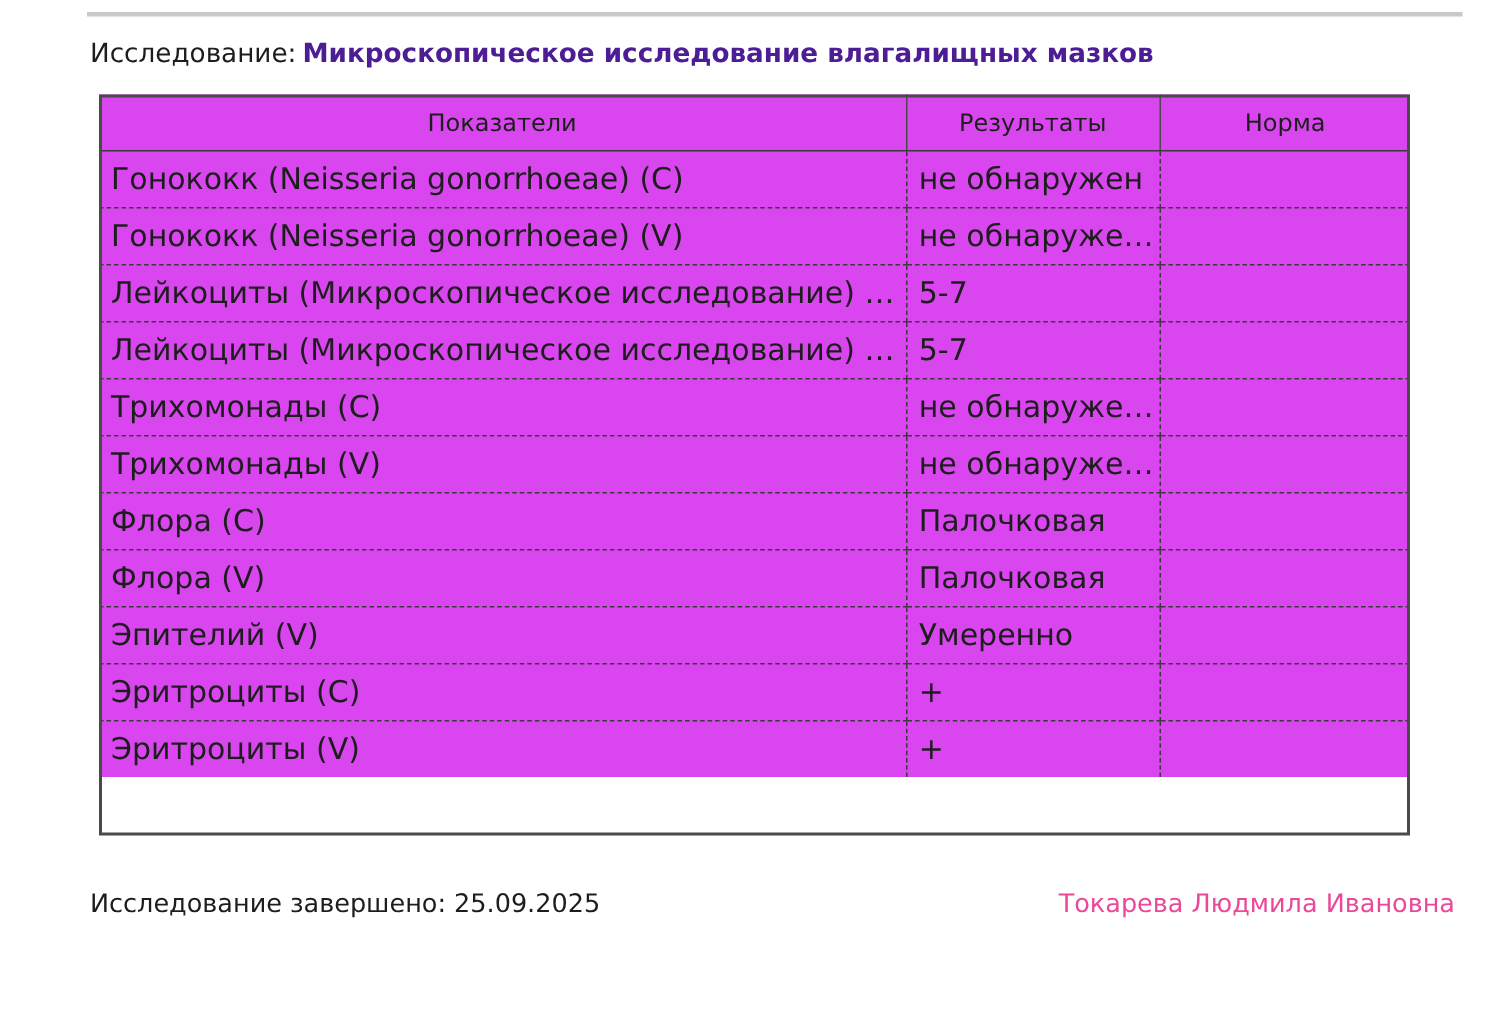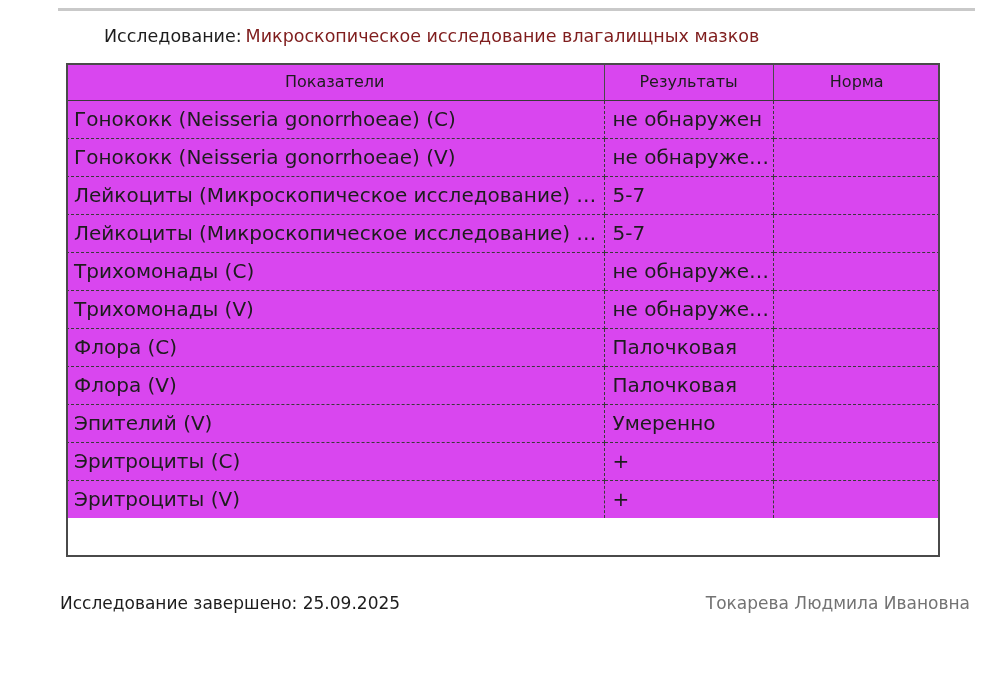--- a/index.html
+++ b/index.html
@@ -40,25 +40,24 @@
     position: absolute;
     left: 60px;
     top: 25px;
     font-size: 17.5px;
     line-height: 22px;
     white-space: nowrap;
   }
   .study-label {
     font-weight: 400;
     color: #1d1d1d;
-    margin-left: 44px;
   }
   .study-name {
-    font-weight: 400;
-    color: #7f1d1d;
+    font-weight: 700;
+    color: #4c1d95;
     margin-left: 4px;
     margin-top: 32px;
   }
 
   
   .result-table {
     position: absolute;
     left: 66px;
     top: 63px;
     width: 874px;
@@ -120,21 +119,21 @@
     top: 592px;
     width: 910px;
     display: flex;
     justify-content: space-between;
     align-items: baseline;
     font-size: 17px;
     line-height: 22px;
     white-space: nowrap;
   }
   .footer-completed { color: #1d1d1d; }
-  .footer-doctor { color: #737373; }
+  .footer-doctor { color: #ec4899; }
 </style>
 </head>
 <body>
 
 <div class="page">
 
   <div class="top-rule"></div>
 
   <div class="study-line">
     <span class="study-label">Исследование:</span><span class="study-name">Микроскопическое исследование влагалищных мазков</span>

